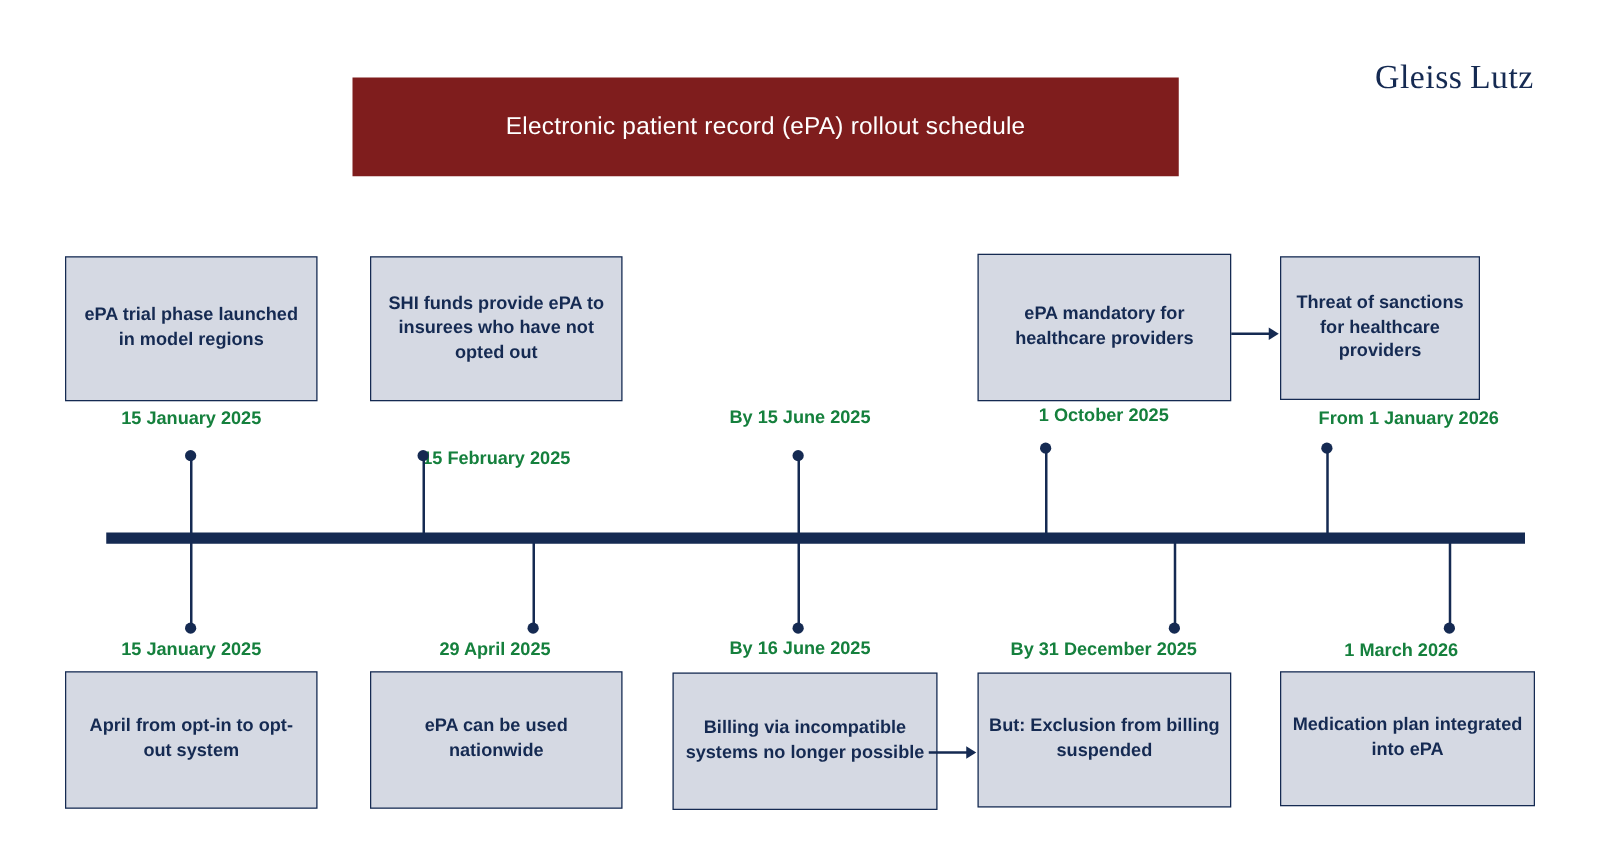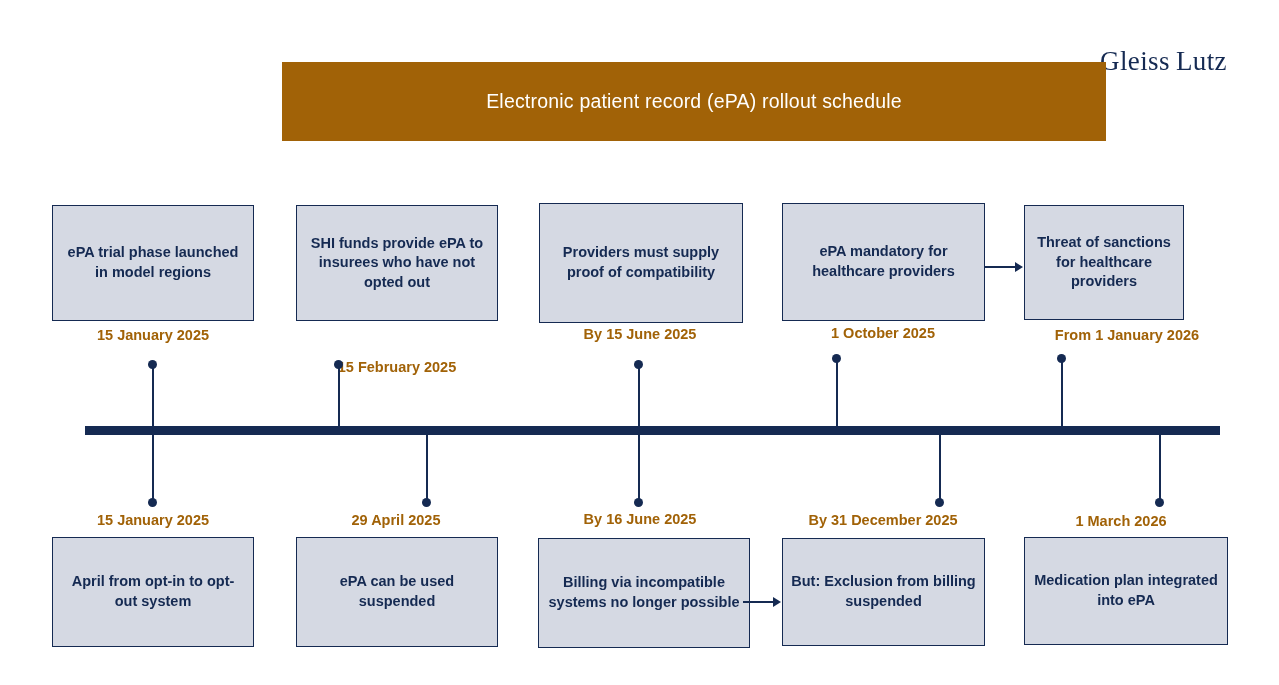--- a/index.html
+++ b/index.html
@@ -28,23 +28,23 @@
     letter-spacing: 0.4px;
     white-space: nowrap;
   }
   .logo .lg-2 { margin-left: 6px; }
 
   
   .title-banner {
     position: absolute;
     left: 282px;
     top: 62px;
-    width: 824px;
+    width: 661px;
     height: 79px;
-    background: #a16207;
+    background: #7f1d1d;
     display: flex;
     align-items: center;
     justify-content: center;
   }
   .title-banner .title-text {
     color: #ffffff;
     font-size: 19.5px;
     font-weight: 400;
     letter-spacing: 0.2px;
     white-space: nowrap;
@@ -88,21 +88,21 @@
     color: #152a52;
     font-size: 14.5px;
     font-weight: bold;
     line-height: 1.35;
     text-align: center;
   }
 
   
   .date-label {
     position: absolute;
-    color: #a16207;
+    color: #15803d;
     font-size: 14.5px;
     font-weight: bold;
     text-align: center;
     white-space: nowrap;
     transform: translateX(-50%);
   }
 
   
   .arrow-line {
     position: absolute;
@@ -130,23 +130,20 @@
   <div class="title-banner">
     <span class="title-text">Electronic patient record (ePA) rollout schedule</span>
   </div>
 
   <div class="event-box" style="left:52px; top:205px; width:202px; height:116px;">
     <span class="box-text">ePA trial phase launched in model regions</span>
   </div>
   <div class="event-box" style="left:296px; top:205px; width:202px; height:116px;">
     <span class="box-text">SHI funds provide ePA to insurees who have not opted out</span>
   </div>
-  <div class="event-box" style="left:539px; top:203px; width:204px; height:120px;">
-    <span class="box-text">Providers must supply proof of compatibility</span>
-  </div>
   <div class="event-box" style="left:782px; top:203px; width:203px; height:118px;">
     <span class="box-text">ePA mandatory for healthcare providers</span>
   </div>
   <div class="event-box" style="left:1024px; top:205px; width:160px; height:115px;">
     <span class="box-text">Threat of sanctions for healthcare providers</span>
   </div>
 
   <div class="arrow-line" style="left:985px; top:266px; width:32px;"></div>
   <div class="arrow-head" style="left:1015px; top:262px;"></div>
 
@@ -184,21 +181,21 @@
   <div class="date-label" style="left:153px; top:512px;">15 January 2025</div>
   <div class="date-label" style="left:396px; top:512px;">29 April 2025</div>
   <div class="date-label" style="left:640px; top:511px;">By 16 June 2025</div>
   <div class="date-label" style="left:883px; top:512px;">By 31 December 2025</div>
   <div class="date-label" style="left:1121px; top:513px;">1 March 2026</div>
 
   <div class="event-box" style="left:52px; top:537px; width:202px; height:110px;">
     <span class="box-text">April from opt-in to opt-out system</span>
   </div>
   <div class="event-box" style="left:296px; top:537px; width:202px; height:110px;">
-    <span class="box-text">ePA can be used suspended</span>
+    <span class="box-text">ePA can be used nationwide</span>
   </div>
   <div class="event-box" style="left:538px; top:538px; width:212px; height:110px;">
     <span class="box-text">Billing via incompatible systems no longer possible</span>
   </div>
   <div class="event-box" style="left:782px; top:538px; width:203px; height:108px;">
     <span class="box-text">But: Exclusion from billing suspended</span>
   </div>
   <div class="event-box" style="left:1024px; top:537px; width:204px; height:108px;">
     <span class="box-text">Medication plan integrated into ePA</span>
   </div>

